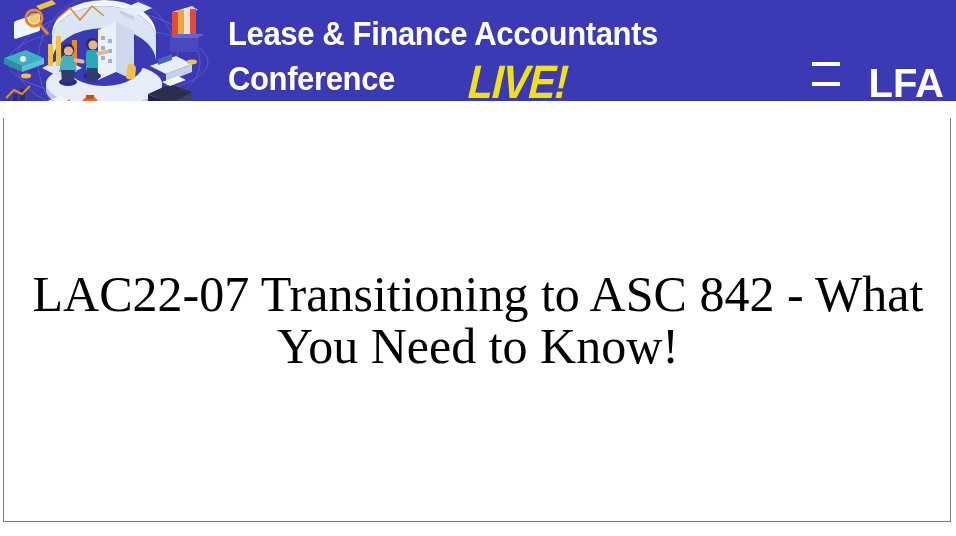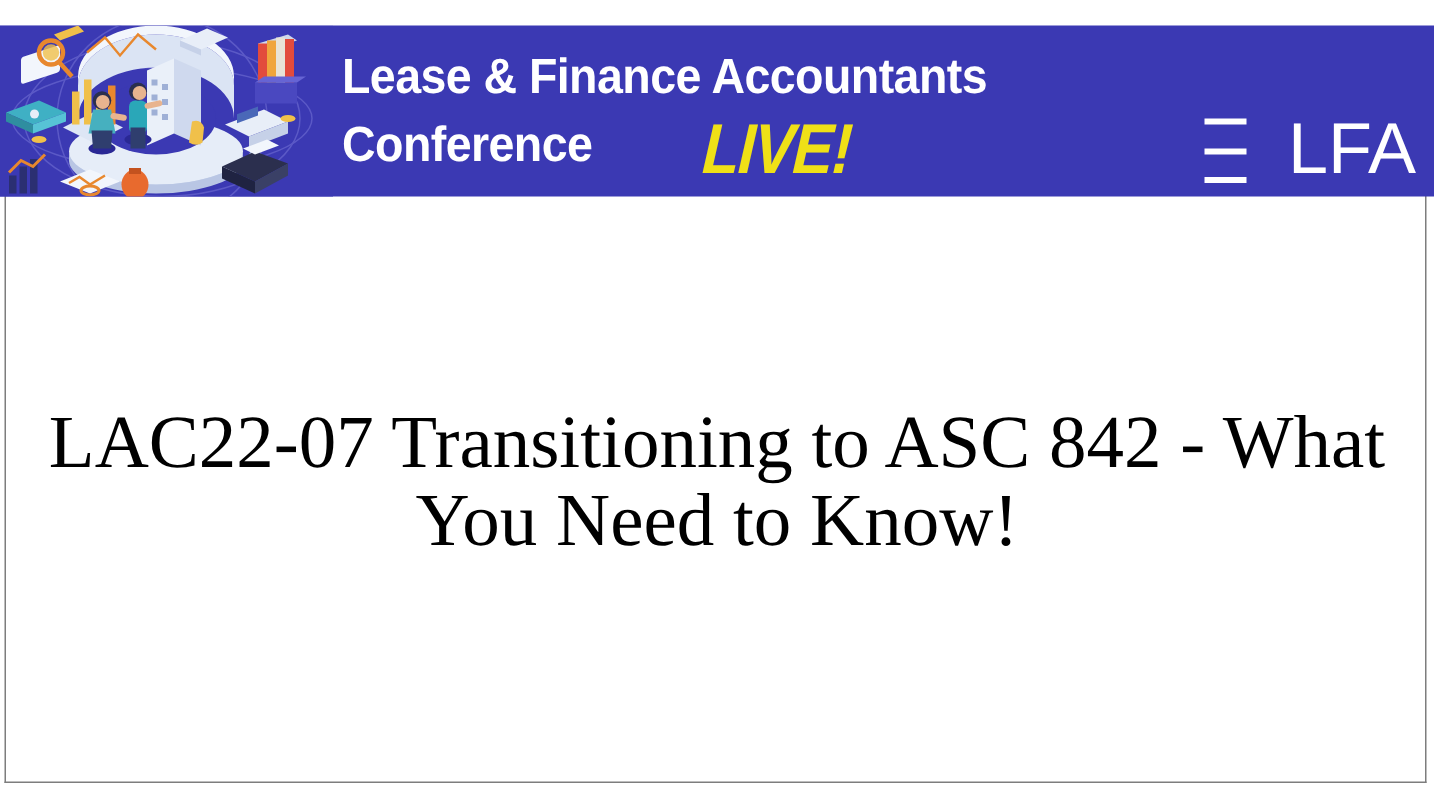--- a/index.html
+++ b/index.html
@@ -30,23 +30,23 @@
     border: 1px solid #7d7d7d;
     border-top: none;
     box-sizing: border-box;
     background: #ffffff;
   }
 
   
   .banner {
     position: absolute;
     left: 0;
-    top: 17px;
+    top: 0;
     width: 956px;
-    height: 114px;
+    height: 101px;
     background: #3b39b3;
     overflow: hidden;
   }
 
   
   .illustration {
     position: absolute;
     left: 0;
     top: 0;
     width: 222px;
@@ -107,23 +107,23 @@
   }
   .elfa-e i {
     display: block;
     height: 4px;
     background: #ffffff;
     width: 100%;
   }
   .elfa-word {
     color: #ffffff;
     font-family: "Liberation Sans", sans-serif;
-    font-size: 48px;
+    font-size: 40px;
     line-height: 44px;
-    font-weight: 400;
+    font-weight: 700;
     letter-spacing: 0px;
     margin-left: 24px;
   }
 
   
   .slide-title {
     position: absolute;
     left: 28px;
     top: 268px;
     width: 900px;

